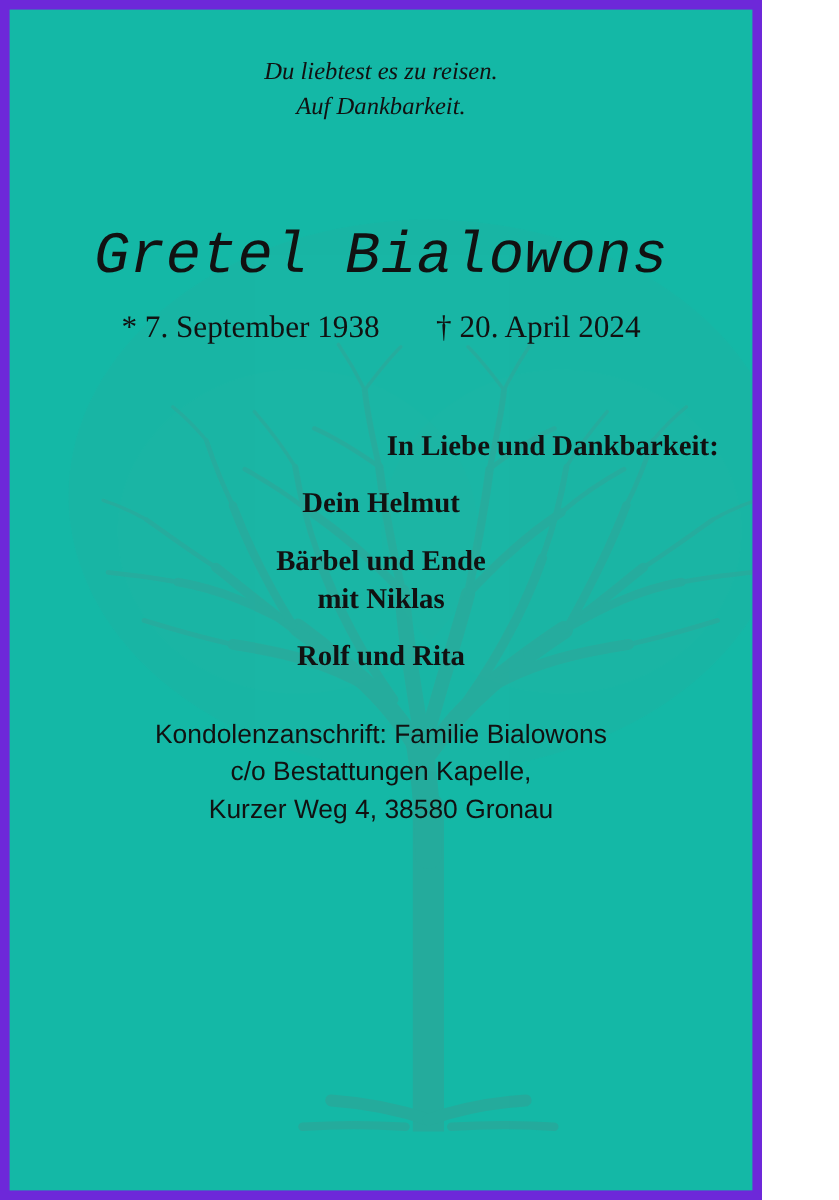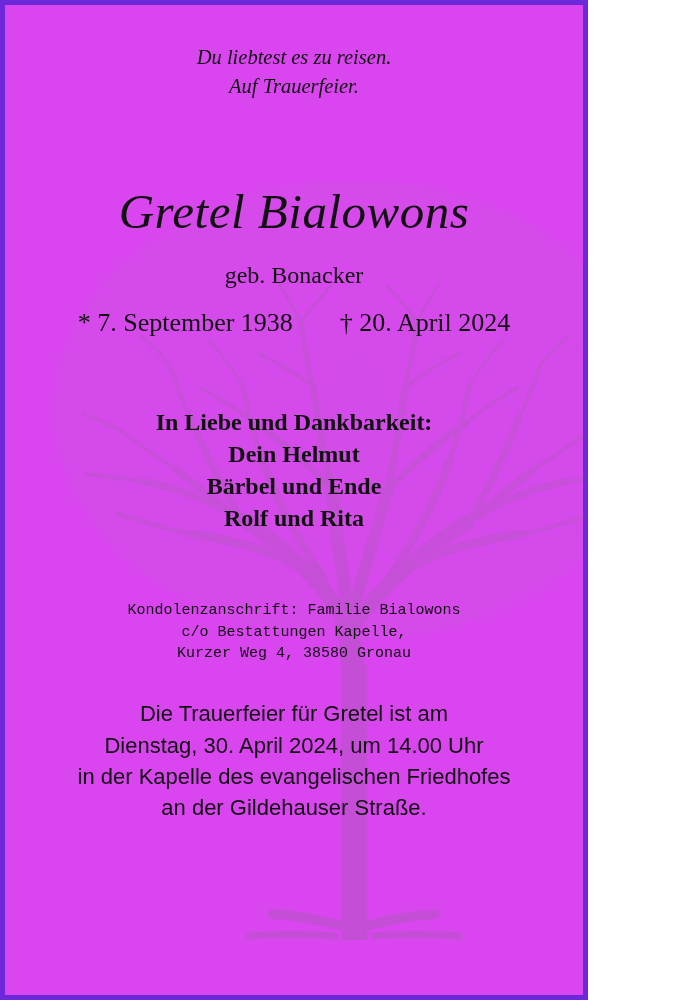--- a/index.html
+++ b/index.html
@@ -9,25 +9,25 @@
   }
   body {
     width: 699px;
     height: 1000px;
     overflow: hidden;
     font-family: "Liberation Serif", serif;
   }
 
   .obituary {
     position: relative;
-    width: 588px;
+    width: 635px;
     height: 1000px;
     box-sizing: border-box;
-    background: #d946ef;
-    border: 5px solid #6d28d9;
+    background: #14b8a6;
+    border: 8px solid #6d28d9;
     overflow: hidden;
   }
 
   
   .tree-bg {
     position: absolute;
     left: 0;
     top: 105px;
     width: 699px;
     height: 830px;
@@ -48,21 +48,21 @@
 
   .verse {
     font-style: italic;
     font-size: 20.5px;
     line-height: 1.42;
     margin-top: 8px;
   }
   .verse div { white-space: nowrap; }
 
   .name {
-    font-family: Liberation Serif, serif;
+    font-family: Liberation Mono, monospace;
     font-style: italic;
     font-weight: normal;
     font-size: 49px;
     letter-spacing: 0.5px;
     margin-top: 86px;
     line-height: 1;
     text-align: center;
   }
 
   .maiden {
@@ -76,28 +76,28 @@
     white-space: nowrap;
   }
   .dates .gap { display: inline-block; width: 34px; }
 
   .family {
     margin-top: 70px;
     font-weight: bold;
     font-size: 24px;
     line-height: 1.2;
   }
-  .family .line { margin-top: 3px; }
-  .family .line.first { margin-top: 0; }
+  .family .line { margin-top: 19px; }
+  .family .line.first { margin-top: 0; text-align: right; }
   .family .line.tight { margin-top: 3px; }
 
   .address {
-    margin-top: 68px;
-    font-family: Liberation Mono, monospace;
-    font-size: 15px;
+    margin-top: 34px;
+    font-family: Liberation Sans, sans-serif;
+    font-size: 22px;
     line-height: 1.42;
   }
 
   .service {
     margin-top: 34px;
     font-family: "Liberation Sans", sans-serif;
     font-size: 22px;
     line-height: 1.42;
   }
 </style>
@@ -167,47 +167,41 @@
     </g>
     <ellipse cx="349" cy="300" rx="300" ry="230" fill="#8d918e" opacity="0.22"></ellipse>
     <ellipse cx="240" cy="330" rx="150" ry="135" fill="#8d918e" opacity="0.12"></ellipse>
     <ellipse cx="460" cy="330" rx="150" ry="135" fill="#8d918e" opacity="0.12"></ellipse>
   </svg>
 
   <div class="content">
 
     <div class="verse">
       <div>Du liebtest es zu reisen.</div>
-      <div>Auf Trauerfeier.</div>
+      <div>Auf Dankbarkeit.</div>
     </div>
 
     <div class="name">Gretel Bialowons</div>
 
-    <div class="maiden">geb. Bonacker</div>
 
     <div class="dates">
       <span>* 7. September 1938</span>
       <span class="gap"></span>
       <span>† 20. April 2024</span>
     </div>
 
     <div class="family">
       <div class="line first">In Liebe und Dankbarkeit:</div>
       <div class="line">Dein Helmut</div>
       <div class="line">Bärbel und Ende</div>
+      <div class="line tight">mit Niklas</div>
       <div class="line">Rolf und Rita</div>
     </div>
 
     <div class="address">
       <div>Kondolenzanschrift: Familie Bialowons</div>
       <div>c/o Bestattungen Kapelle,</div>
       <div>Kurzer Weg 4, 38580 Gronau</div>
     </div>
 
-    <div class="service">
-      <div>Die Trauerfeier für Gretel ist am</div>
-      <div>Dienstag, 30. April 2024, um 14.00 Uhr</div>
-      <div>in der Kapelle des evangelischen Friedhofes</div>
-      <div>an der Gildehauser Straße.</div>
-    </div>
 
   </div>
 </div>
 
 </body></html>

